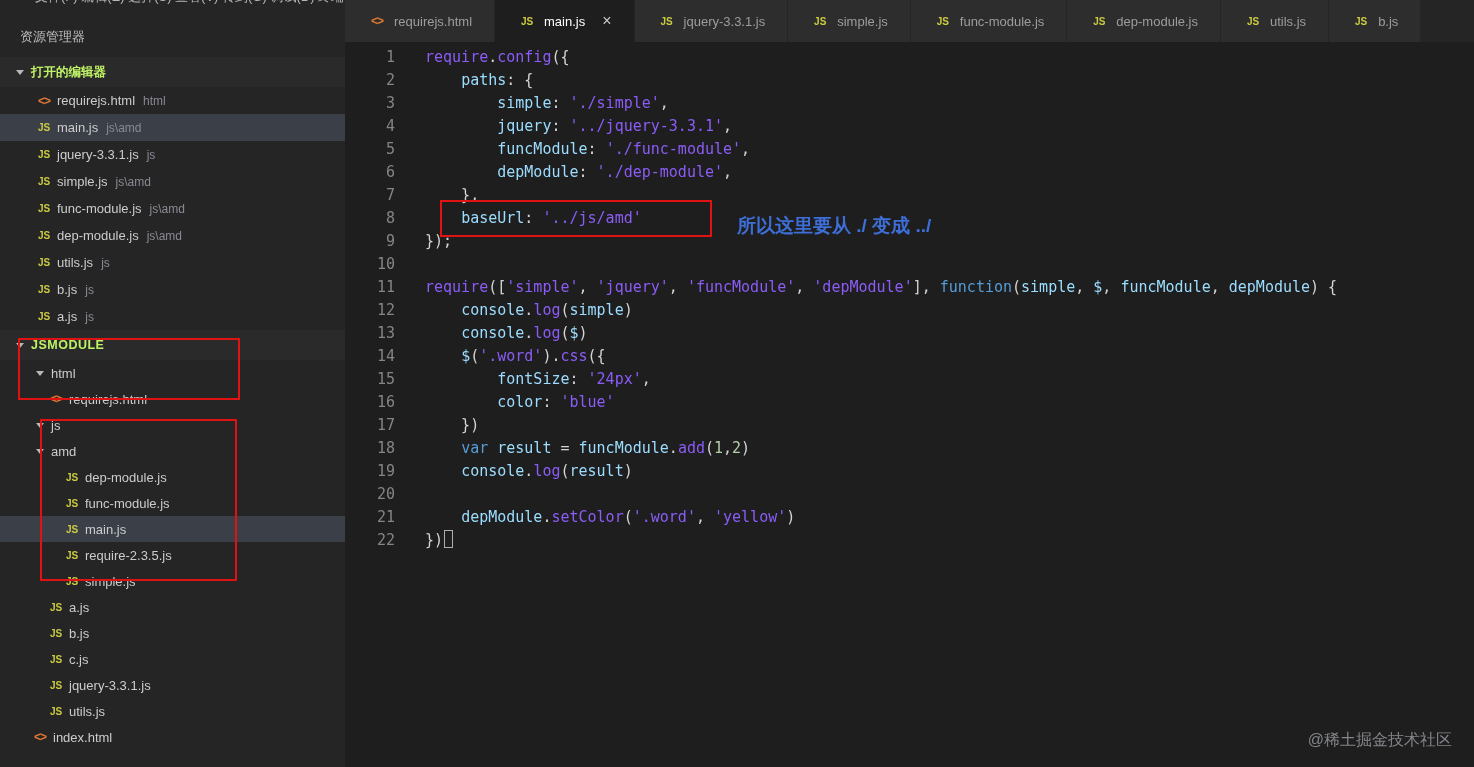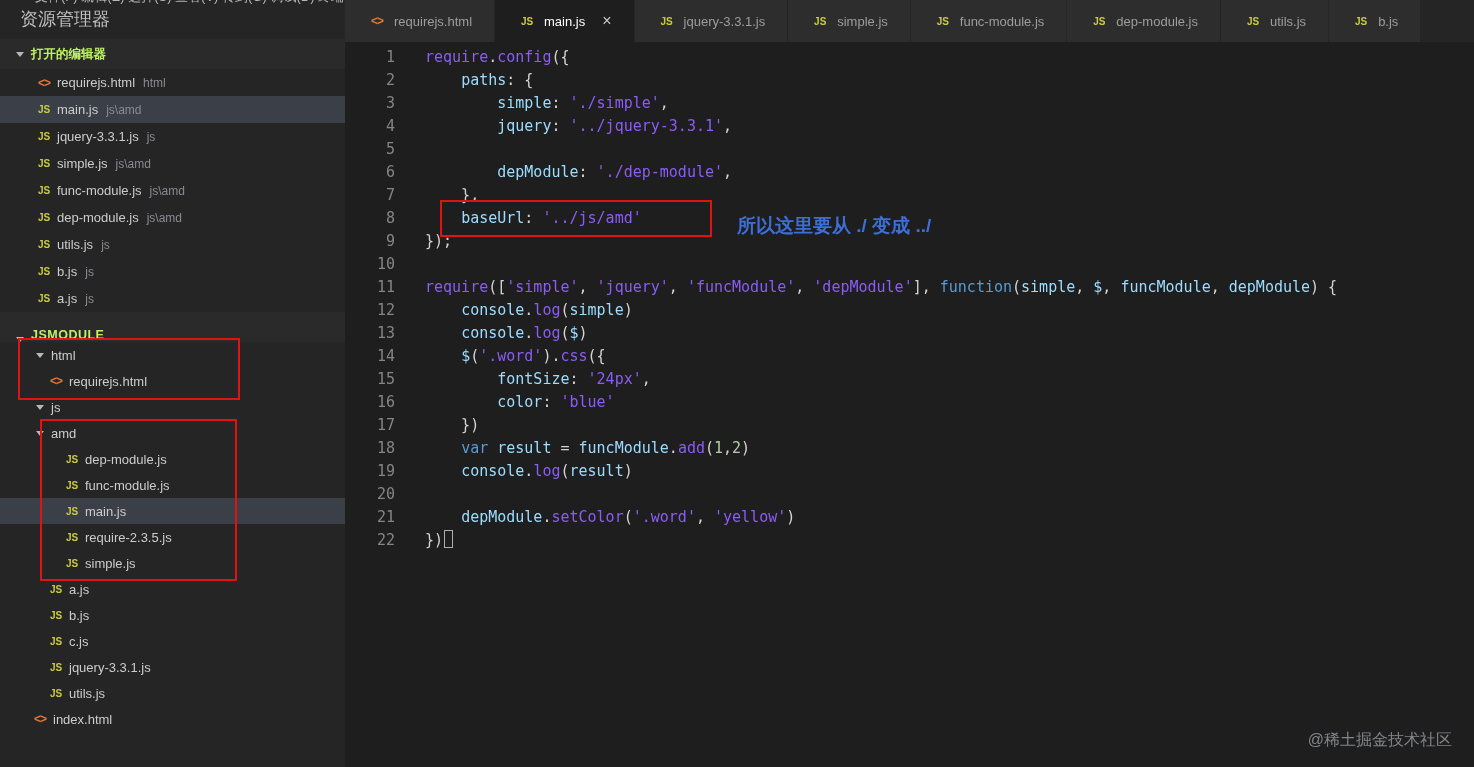--- a/index.html
+++ b/index.html
@@ -4,23 +4,23 @@
 <style>
   * { box-sizing: border-box; margin: 0; padding: 0; }
   html,body { width:1474px; height:767px; overflow:hidden; }
   body { background:#1e1e1e; font-family:"Liberation Sans", sans-serif; }
   .app { position:relative; width:1474px; height:767px; display:flex; }
 
   
   .sidebar { position:relative; flex:none; width:345px; height:100%; background:#252526; color:#cccccc; overflow:hidden; }
   .menu-clip { position:absolute; top:0; left:0; width:345px; height:7px; overflow:hidden; }
   .menu-clip .inner { display:block; transform:translateY(-11px); padding-left:35px; font-size:13px; line-height:16px; color:#b6b6b6; white-space:nowrap; }
-  .sidebar-title { margin-top:4px; height:35px; line-height:30px; padding-left:20px; font-size:18px; color:#bfbfbf; }
+  .sidebar-title { margin-top:22px; height:35px; line-height:30px; padding-left:20px; font-size:13px; color:#bfbfbf; }
   .section-header { height:30px; display:flex; align-items:center; padding-left:16px; font-size:12.5px; font-weight:700; color:#bef264; background:#2a2a2b; }
-  .tree-header { letter-spacing:.5px;align-items:flex-end; }
+  .tree-header { letter-spacing:.5px; }
   .twisty { width:0; height:0; border-left:4px solid transparent; border-right:4px solid transparent; border-top:5px solid #b8b8b8; display:inline-block; margin-right:7px; flex:none; }
   .row { display:flex; align-items:center; font-size:13px; color:#cccccc; white-space:nowrap; }
   .oe-row { height:27px; padding-left:34px; }
   .tree-row { height:26px; }
   .row.selected { background:#3a3f48; }
   .fileicon-js { flex:none; width:20px; text-align:center; font-weight:700; font-size:10px; color:#cbcb41; font-family:"Liberation Sans",sans-serif; }
   .fileicon-html { flex:none; width:20px; text-align:center; font-weight:700; font-size:12px; letter-spacing:-1px; color:#e37933; }
   .fname { margin-left:3px; }
   .folder-name { margin-left:0; }
   .badge { margin-left:8px; font-size:12px; color:#8a8a93; }
@@ -236,20 +236,21 @@
         <div class="code-line">
           <span class="gutter">3</span>
           <span class="line-code"><span class="tk-pn">        </span><span class="tk-prop">simple</span><span class="tk-pn">: </span><span class="tk-str">'./simple'</span><span class="tk-pn">,</span></span>
         </div>
         <div class="code-line">
           <span class="gutter">4</span>
           <span class="line-code"><span class="tk-pn">        </span><span class="tk-prop">jquery</span><span class="tk-pn">: </span><span class="tk-str">'../jquery-3.3.1'</span><span class="tk-pn">,</span></span>
         </div>
         <div class="code-line">
           <span class="gutter">5</span>
+          <span class="line-code"><span class="tk-pn">        </span><span class="tk-prop">funcModule</span><span class="tk-pn">: </span><span class="tk-str">'./func-module'</span><span class="tk-pn">,</span></span>
         </div>
         <div class="code-line">
           <span class="gutter">6</span>
           <span class="line-code"><span class="tk-pn">        </span><span class="tk-prop">depModule</span><span class="tk-pn">: </span><span class="tk-str">'./dep-module'</span><span class="tk-pn">,</span></span>
         </div>
         <div class="code-line">
           <span class="gutter">7</span>
           <span class="line-code"><span class="tk-pn">    },</span></span>
         </div>
         <div class="code-line">

